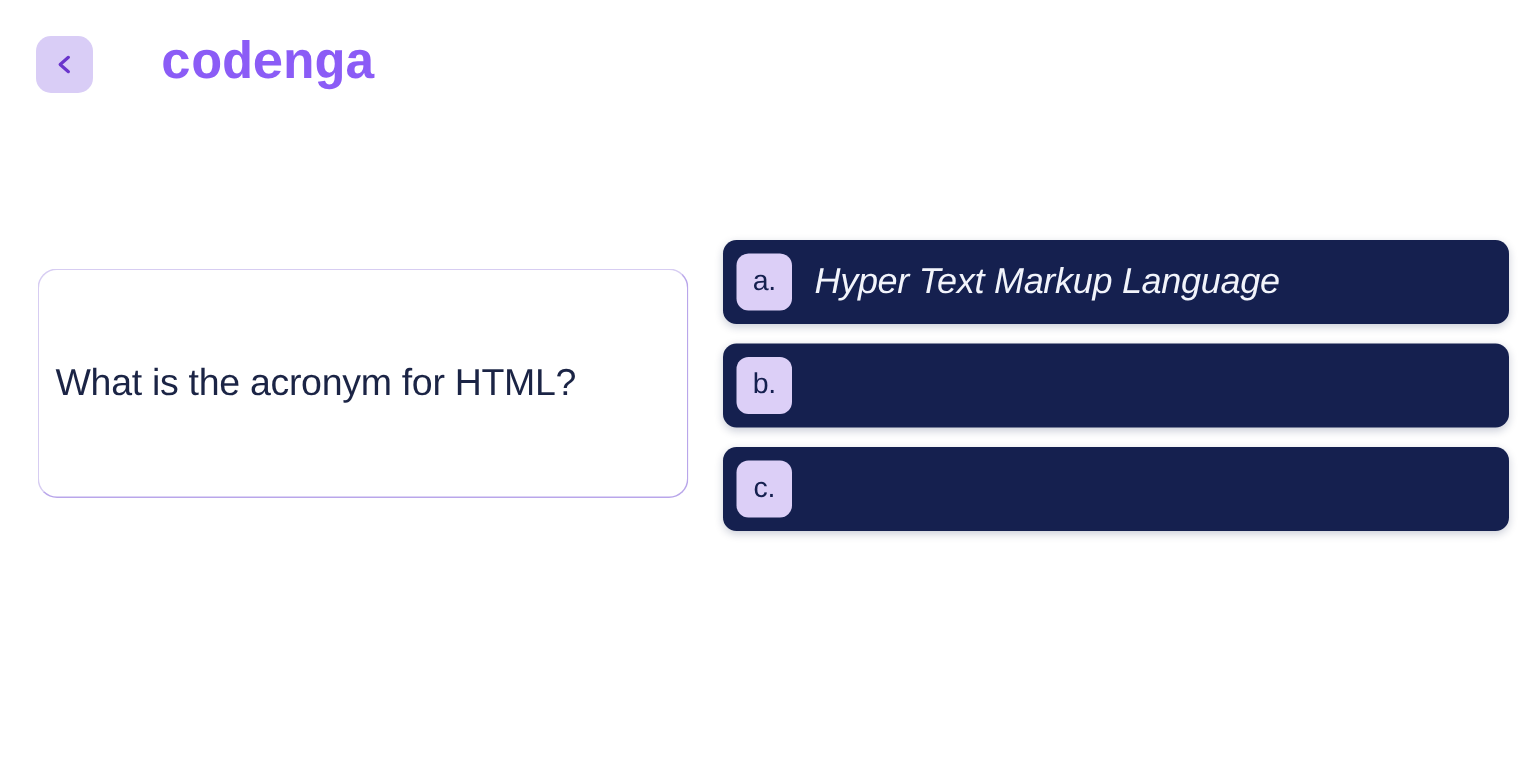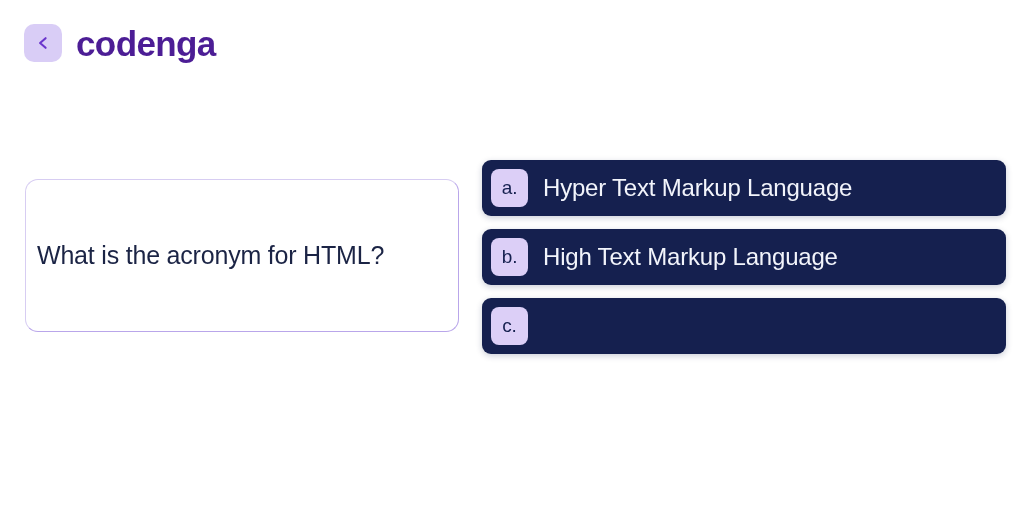--- a/index.html
+++ b/index.html
@@ -34,22 +34,23 @@
     justify-content: center;
   }
   .brand-badge svg {
     display: block;
   }
   .brand-word {
     font-size: 35px;
     line-height: 1;
     font-weight: 700;
     letter-spacing: -0.6px;
-    color: #4c1d95;
-    font-family: Liberation Sans, sans-serif;
+    color: #8b5cf6;
+    font-family: Liberation Mono, monospace;
+    margin-left: 31px;
   }
 
   
   .question-card {
     position: absolute;
     left: 25px;
     top: 179px;
     width: 434px;
     height: 153px;
     box-sizing: border-box;
@@ -102,20 +103,21 @@
     display: flex;
     align-items: center;
     justify-content: center;
     letter-spacing: -0.2px;
   }
   .option-label {
     color: #f2f4fb;
     font-size: 24px;
     letter-spacing: -0.2px;
     white-space: nowrap;
+    font-style: italic;
   }
 </style>
 </head>
 <body>
 
 <div class="brand">
   <span class="brand-badge">
     <svg width="16" height="16" viewBox="0 0 16 16" aria-hidden="true">
       <path d="M10.6 3.2 L5.1 8 L10.6 12.8" fill="none" stroke="#6a35cc" stroke-width="2.1" stroke-linecap="round" stroke-linejoin="round"></path>
     </svg>
@@ -129,20 +131,19 @@
 
 <div class="options">
 
   <div class="option-row">
     <span class="option-key">a.</span>
     <span class="option-label">Hyper Text Markup Language</span>
   </div>
 
   <div class="option-row">
     <span class="option-key">b.</span>
-    <span class="option-label">High Text Markup Language</span>
   </div>
 
   <div class="option-row">
     <span class="option-key">c.</span>
   </div>
 
 </div>
 
 </body></html>

